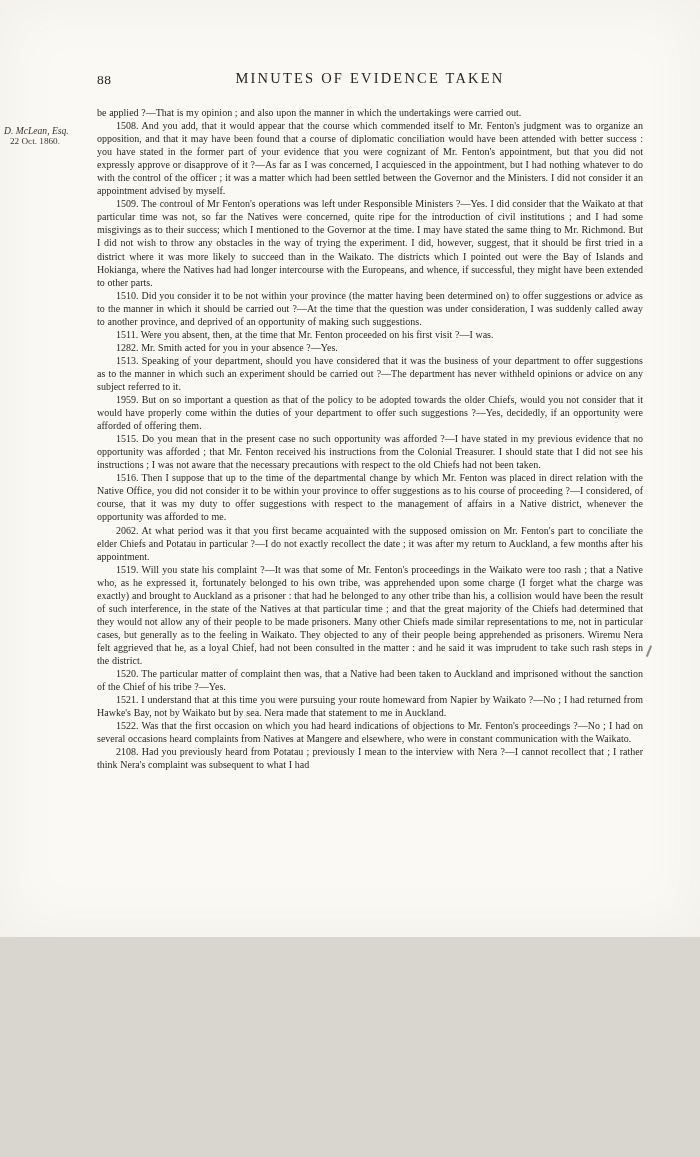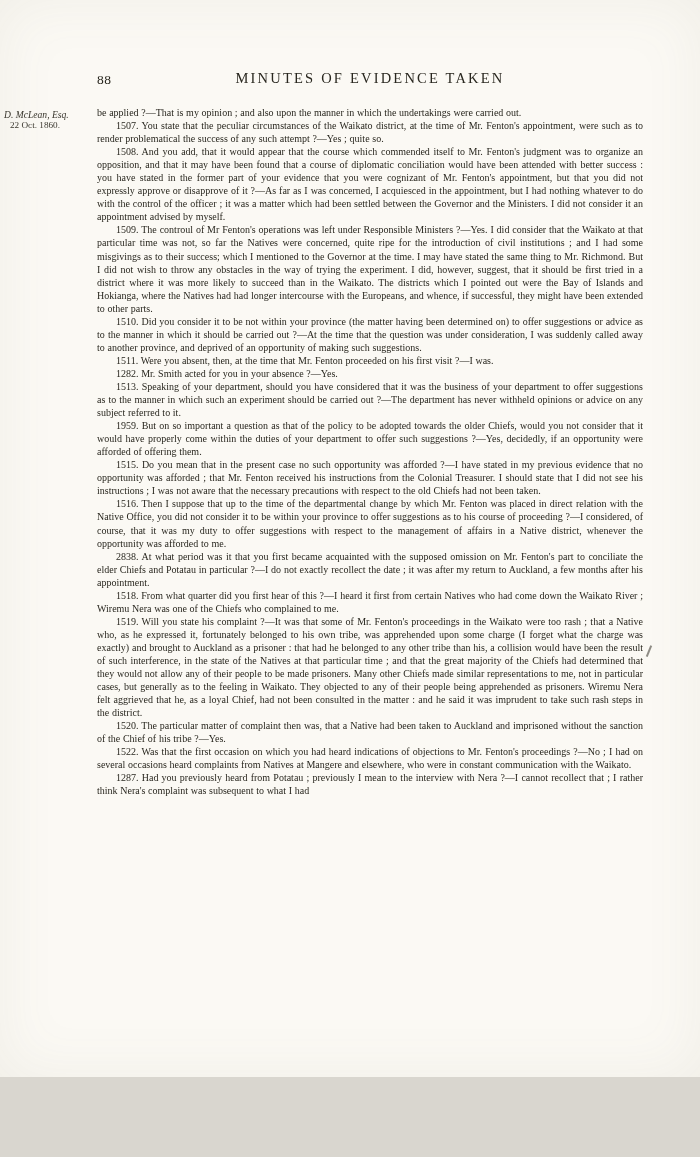--- a/index.html
+++ b/index.html
@@ -1,20 +1,20 @@
 <!DOCTYPE html>
 <html><head>
 <meta charset="utf-8">
 <style>
   html, body { margin: 0; padding: 0; }
   body { background: #d9d6cf; }
   .page {
     position: relative;
     width: 700px;
-    height: 1077px;
+    height: 937px;
     margin: 0 auto;
     background: #fbf9f4;
     box-shadow: inset 0 0 60px rgba(120,110,90,0.08);
     font-family: "Liberation Serif", "DejaVu Serif", serif;
     color: #29271f;
     overflow: hidden;
   }
   .header {
     position: absolute;
     top: 70px;
@@ -34,21 +34,21 @@
     left: 0;
     right: 0;
     top: 0;
     text-align: center;
     font-size: 14.5px;
     letter-spacing: 2.2px;
     white-space: nowrap;
   }
   .sidenote {
     position: absolute;
-    top: 109px;
+    top: 125px;
     left: 4px;
     width: 90px;
     font-size: 9.6px;
     line-height: 11px;
     color: #3a372e;
   }
   .sidenote .witness { font-style: italic; }
   .sidenote .date {
     margin-left: 6px;
     font-size: 9.2px;
@@ -89,33 +89,32 @@
     <span class="page-title">MINUTES OF EVIDENCE TAKEN</span>
   </div>
 
   <div class="sidenote">
     <div class="witness">D. McLean, Esq.</div>
     <div class="date">22 Oct. 1860.</div>
   </div>
 
   <div class="content">
     <p class="no-indent">be applied ?—That is my opinion ; and also upon the manner in which the undertakings were carried out.</p>
-    <p>1507. You state that the peculiar circumstances of the Waikato district, at the time of Mr. Fenton's appointment, were such as to render problematical the success of any such attempt ?—Yes ; quite so.</p>
     <p>1508. And you add, that it would appear that the course which commended itself to Mr. Fenton's judgment was to organize an opposition, and that it may have been found that a course of diplomatic conciliation would have been attended with better success : you have stated in the former part of your evidence that you were cognizant of Mr. Fenton's appointment, but that you did not expressly approve or disapprove of it ?—As far as I was concerned, I acquiesced in the appointment, but I had nothing whatever to do with the control of the officer ; it was a matter which had been settled between the Governor and the Ministers.  I did not consider it an appointment advised by myself.</p>
     <p>1509. The controul of Mr Fenton's operations was left under Responsible Ministers ?—Yes. I did consider that the Waikato at that particular time was not, so far the Natives were concerned, quite ripe for the introduction of civil institutions ; and I had some misgivings as to their success; which I mentioned to the Governor at the time.  I may have stated the same thing to Mr. Richmond.  But I did not wish to throw any obstacles in the way of trying the experiment.  I did, however, suggest, that it should be first tried in a district where it was more likely to succeed than in the Waikato.  The districts which I pointed out were the Bay of Islands and Hokianga, where the Natives had had longer intercourse with the Europeans, and whence, if successful, they might have been extended to other parts.</p>
     <p>1510. Did you consider it to be not within your province (the matter having been determined on) to offer suggestions or advice as to the manner in which it should be carried out ?—At the time that the question was under consideration, I was suddenly called away to another province, and deprived of an opportunity of making such suggestions.</p>
     <p>1511. Were you absent, then, at the time that Mr. Fenton proceeded on his first visit ?—I was.</p>
     <p>1282. Mr. Smith acted for you in your absence ?—Yes.</p>
     <p>1513. Speaking of your department, should you have considered that it was the business of your department to offer suggestions as to the manner in which such an experiment should be carried out ?—The department has never withheld opinions or advice on any subject referred to it.</p>
     <p>1959. But on so important a question as that of the policy to be adopted towards the older Chiefs, would you not consider that it would have properly come within the duties of your department to offer such suggestions ?—Yes, decidedly, if an opportunity were afforded of offering them.</p>
     <p>1515. Do you mean that in the present case no such opportunity was afforded ?—I have stated in my previous evidence that no opportunity was afforded ;  that Mr. Fenton received his instructions from the Colonial Treasurer.  I should state that I did not see his instructions ; I was not aware that the necessary precautions with respect to the old Chiefs had not been taken.</p>
     <p>1516. Then I suppose that up to the time of the departmental change by which Mr. Fenton was placed in direct relation with the Native Office, you did not consider it to be within your province to offer suggestions as to his course of proceeding ?—I considered, of course, that it was my duty to offer suggestions with respect to the management of affairs in a Native district, whenever the opportunity was afforded to me.</p>
-    <p>2838. At what period was it that you first became acquainted with the supposed omission on Mr. Fenton's part to conciliate the elder Chiefs and Potatau in particular ?—I do not exactly recollect the date ; it was after my return to Auckland, a few months after his appointment.</p>
-    <p>1518. From what quarter did you first hear of this ?—I heard it first from certain Natives who had come down the Waikato River ; Wiremu Nera was one of the Chiefs who complained to me.</p>
+    <p>2062. At what period was it that you first became acquainted with the supposed omission on Mr. Fenton's part to conciliate the elder Chiefs and Potatau in particular ?—I do not exactly recollect the date ; it was after my return to Auckland, a few months after his appointment.</p>
     <p>1519. Will you state his complaint ?—It was that some of Mr. Fenton's proceedings in the Waikato were too rash ; that a Native who, as he expressed it, fortunately belonged to his own tribe, was apprehended upon some charge (I forget what the charge was exactly) and brought to Auckland as a prisoner : that had he belonged to any other tribe than his, a collision would have been the result of such interference, in the state of the Natives at that particular time ; and that the great majority of the Chiefs had determined that they would not allow any of their people to be made prisoners.  Many other Chiefs made similar representations to me, not in particular cases, but generally as to the feeling in Waikato.  They objected to any of their people being apprehended as prisoners.  Wiremu Nera felt aggrieved that he, as a loyal Chief, had not been consulted in the matter : and he said it was imprudent to take such rash steps in the district.</p>
     <p>1520. The particular matter of complaint then was, that a Native had been taken to Auckland and imprisoned without the sanction of the Chief of his tribe ?—Yes.</p>
+    <p>1521. I understand that at this time you were pursuing your route homeward from Napier by Waikato ?—No ; I had returned from Hawke's Bay, not by Waikato but by sea.  Nera made that statement to me in Auckland.</p>
     <p>1522. Was that the first occasion on which you had heard indications of objections to Mr. Fenton's proceedings ?—No ; I had on several occasions heard complaints from Natives at Mangere and elsewhere, who were in constant communication with the Waikato.</p>
-    <p>1287. Had you previously heard from Potatau ; previously I mean to the interview with Nera ?—I cannot recollect that ; I rather think Nera's complaint was subsequent to what I had</p>
+    <p>2108. Had you previously heard from Potatau ; previously I mean to the interview with Nera ?—I cannot recollect that ; I rather think Nera's complaint was subsequent to what I had</p>
   </div>
 
   <div class="scan-mark"></div>
 
 </div>
 
 </body></html>

